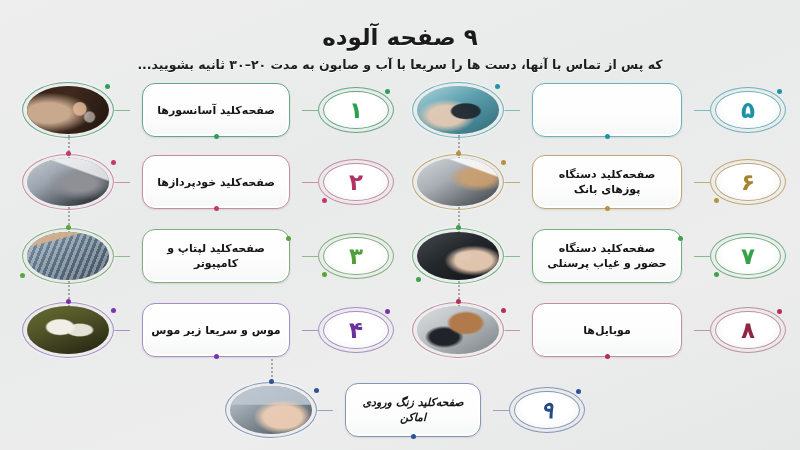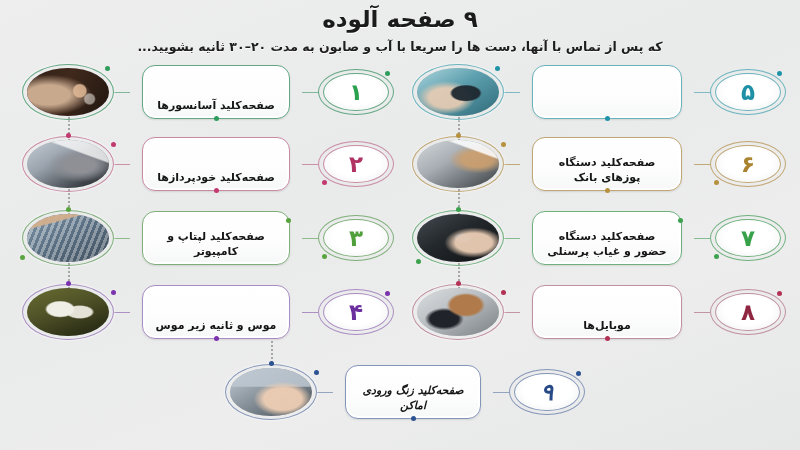--- a/index.html
+++ b/index.html
@@ -12,21 +12,21 @@
     overflow: hidden;
     background: linear-gradient(160deg, #eeeeef 0%, #e9eaea 40%, #ededee 70%, #e6e7e7 100%);
     font-family: "DejaVu Sans", "Liberation Sans", sans-serif;
     direction: rtl;
     position: relative;
   }
 
   
   .header {
     text-align: center;
-    padding-top: 4px;
+    padding-top: 22px;
   }
   .title {
     font-size: 23px;
     font-weight: bold;
     color: #1b1b1b;
     letter-spacing: 0px;
     line-height: 30px;
     text-shadow: 0 1px 0 #ffffff;
   }
   .subtitle {
@@ -151,21 +151,21 @@
   .label {
     position: relative;
     flex: 1 1 auto;
     margin: 0 12px;
     min-height: 54px;
     background: linear-gradient(180deg, #ffffff 0%, #fdfdfd 60%, #f6f7f7 100%);
     border: 1px solid #9bb3a4;
     border-radius: 13px;
     box-shadow: 0 1px 2px rgba(0,0,0,.10), inset 0 0 0 2px #ffffff;
     display: flex;
-    align-items: flex-end;
+    align-items: center;
     justify-content: center;
     text-align: center;
     padding: 5px 8px;
     box-sizing: border-box;
   }
   .label span {
     font-size: 11px;
     font-weight: bold;
     color: #151515;
     line-height: 15px;
@@ -371,21 +371,21 @@
     <div class="thumb ph-mouse">
       <div class="photo">
           <i></i>
         </div>
       <div class="ring"></div>
       <div class="dot r-top"></div>
       <div class="dot t-mid"></div>
     </div>
     <div class="hline"></div>
     <div class="label">
-      <span>موس و ثانیه زیر موس</span>
+      <span>موس و سریعا زیر موس</span>
       <div class="dot b-mid"></div>
     </div>
     <div class="hline"></div>
     <div class="badge">
       <div class="inner">
         <span class="num">۴</span>
       </div>
       <div class="outer"></div>
       <div class="dot tr"></div>
     </div>

